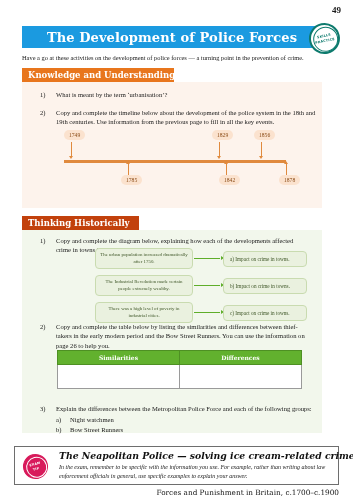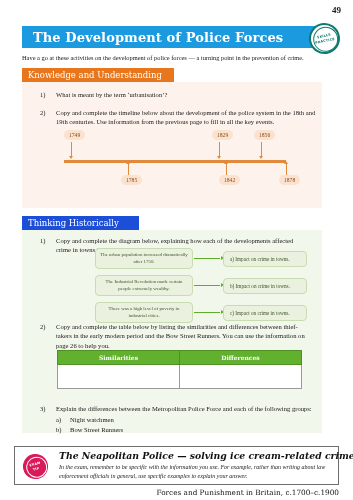--- a/index.html
+++ b/index.html
@@ -16,21 +16,21 @@
     position: absolute; top: 5px; right: 12px;
     font-family: "Liberation Serif", serif;
     font-size: 9px; font-weight: bold; color: #1a1a1a;
   }
 
   
   .title-banner {
     position: absolute; left: 22px; top: 26px;
     width: 300px; height: 22px;
     background: #1b9ae0;
-    display: flex; align-items: center;  padding-left: 11px;
+    display: flex; align-items: center; justify-content: center;
   }
   .title-banner .title-text {
     font-family: "DejaVu Serif", serif;
     font-weight: bold; font-size: 13px; color: #ffffff;
     letter-spacing: 0.1px; white-space: nowrap;
   }
 
   
   .skills-badge {
     position: absolute; left: 309px; top: 23px;
@@ -59,25 +59,25 @@
     font-size: 6.4px; color: #1a1a1a; line-height: 1.3;
   }
 
   
   .section-bar {
     position: absolute; height: 14px;
     display: flex; align-items: center; padding: 0 6px;
   }
   .section-bar .bar-text {
     font-family: "DejaVu Serif", serif;
-    font-weight: normal; font-size: 8.5px; color: #ffffff;
+    font-weight: bold; font-size: 8.5px; color: #ffffff;
     white-space: nowrap;
   }
   .bar-orange { background: #e8761d; left: 22px; top: 68px; width: 152px; }
-  .bar-green  { background: #1d4ed8; left: 22px; top: 216px; width: 117px; }
+  .bar-green  { background: #c2410c; left: 22px; top: 216px; width: 117px; }
 
   
   .panel { position: absolute; left: 22px; width: 300px; }
   .panel-orange { background: #fdf3ec; top: 82px; height: 126px; }
   .panel-green  { background: #f2f7ec; top: 230px; height: 203px; }
 
   
   .q { position: absolute; display: flex; font-size: 6.6px; color: #1a1a1a; line-height: 1.42; }
   .q .num { width: 16px; flex: none; }
   .q .body { flex: 1; }

